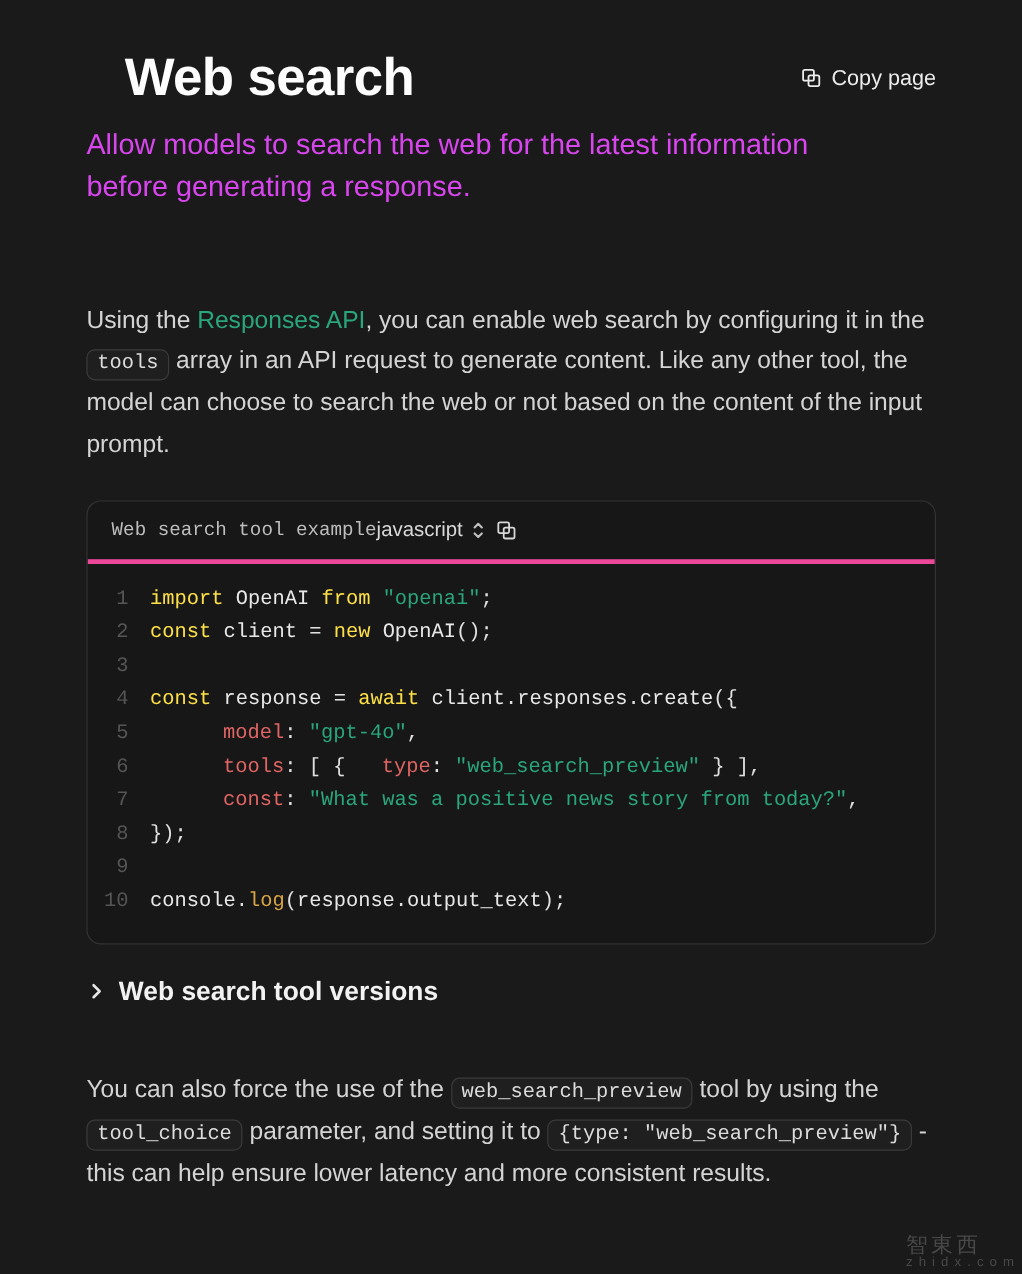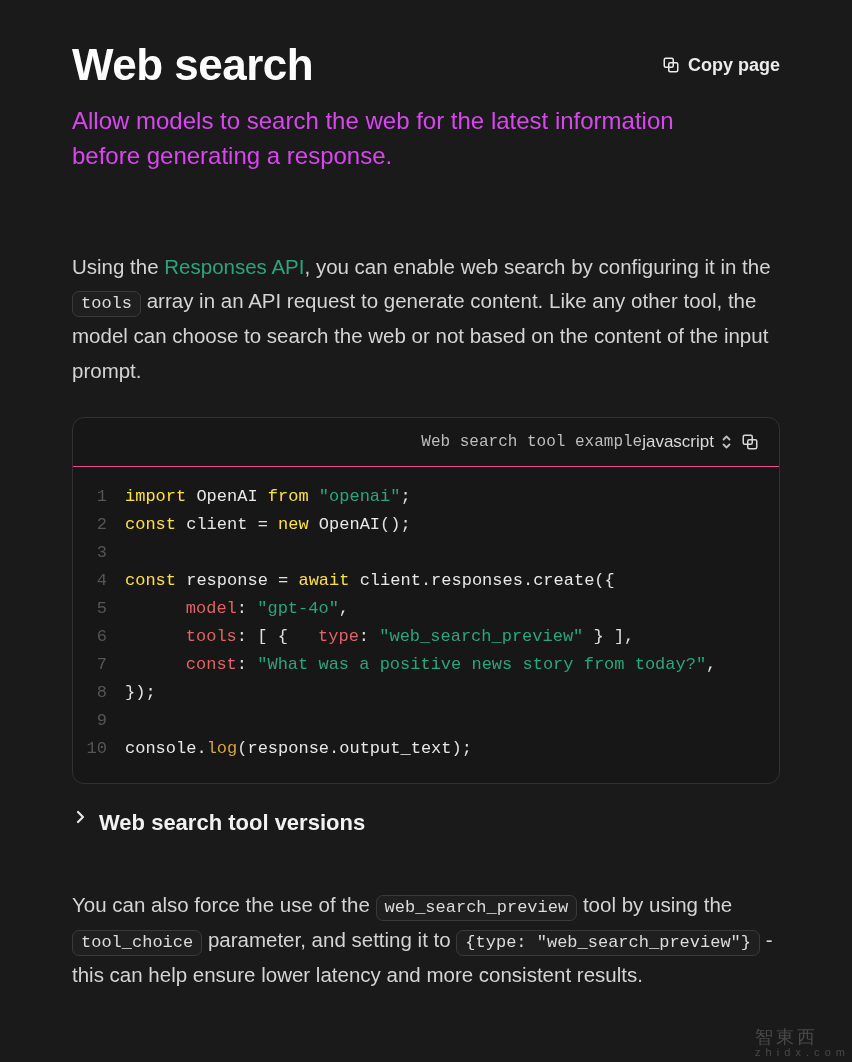--- a/index.html
+++ b/index.html
@@ -9,35 +9,36 @@
     font-family: -apple-system, BlinkMacSystemFont, "Segoe UI", Helvetica, Arial, sans-serif;
     width: 852px;
     min-height: 1062px;
     padding: 40px 72px 30px 72px;
   }
   .header-row {
     display: flex;
     justify-content: space-between;
     align-items: center;
     margin-bottom: 14px;
+    margin-left: 32px;
   }
   h1 {
     color: #fdfdfd;
     font-size: 44px;
     font-weight: 700;
     letter-spacing: -0.5px;
   }
   .copy-page {
     display: inline-flex;
     align-items: center;
     gap: 8px;
     color: #ececec;
     font-size: 18px;
     cursor: pointer;
-    font-weight: 700;
+    font-weight: 400;
     justify-content: space-between;
   }
   .subtitle {
     color: #d946ef;
     font-size: 24px;
     line-height: 1.45;
     margin-bottom: 76px;
     max-width: 640px;
   }
   .body-para {
@@ -59,44 +60,44 @@
   .code-card {
     background: #171717;
     border: 1px solid #323232;
     border-radius: 12px;
     overflow: hidden;
     margin-bottom: 20px;
   }
   .code-header {
     display: flex;
     align-items: center;
-    justify-content: flex-end;
+    justify-content: flex-start;
     padding: 14px 20px;
-    border-bottom: 1px solid #ec4899;
+    border-bottom: 4px solid #ec4899;
   }
   .code-title {
     font-family: "SFMono-Regular", Consolas, "Liberation Mono", Menlo, monospace;
     font-size: 16px;
     color: #bdbdbd;
   }
   .code-header-right { display: flex; align-items: center; gap: 8px; }
   .lang-select { display: inline-flex; align-items: center; gap: 6px; color: #d8d8d8; font-size: 17px; cursor: pointer; }
   .copy-btn { color: #d8d8d8; cursor: pointer; display: inline-flex; align-items: center; }
   .code-body { padding: 16px 0 20px 0; }
   .code-line { display: flex; font-family: "SFMono-Regular", Consolas, "Liberation Mono", Menlo, monospace; font-size: 17px; line-height: 1.65; white-space: pre; }
   .gutter { width: 52px; text-align: right; padding-right: 18px; color: #555; user-select: none; flex-shrink: 0; }
   .tok-kw  { color: #fde047; }      
   .tok-id  { color: #e8e8e8; }
   .tok-str { color: #2aa67b; }
   .tok-key { color: #e06464; margin-left: 20px; }      
   .tok-mth { color: #d8a445; }      
   .tok-pn  { color: #e0e0e0; }
   .accordion {
     display: flex;
-    align-items: flex-start;
+    align-items: center;
     gap: 12px;
     padding: 6px 0 6px 2px;
     color: #f2f2f2;
     font-size: 22px;
     font-weight: 600;
     cursor: pointer;
     margin-bottom: 46px;
   }
   .chev { display:inline-flex; }
   .watermark {

